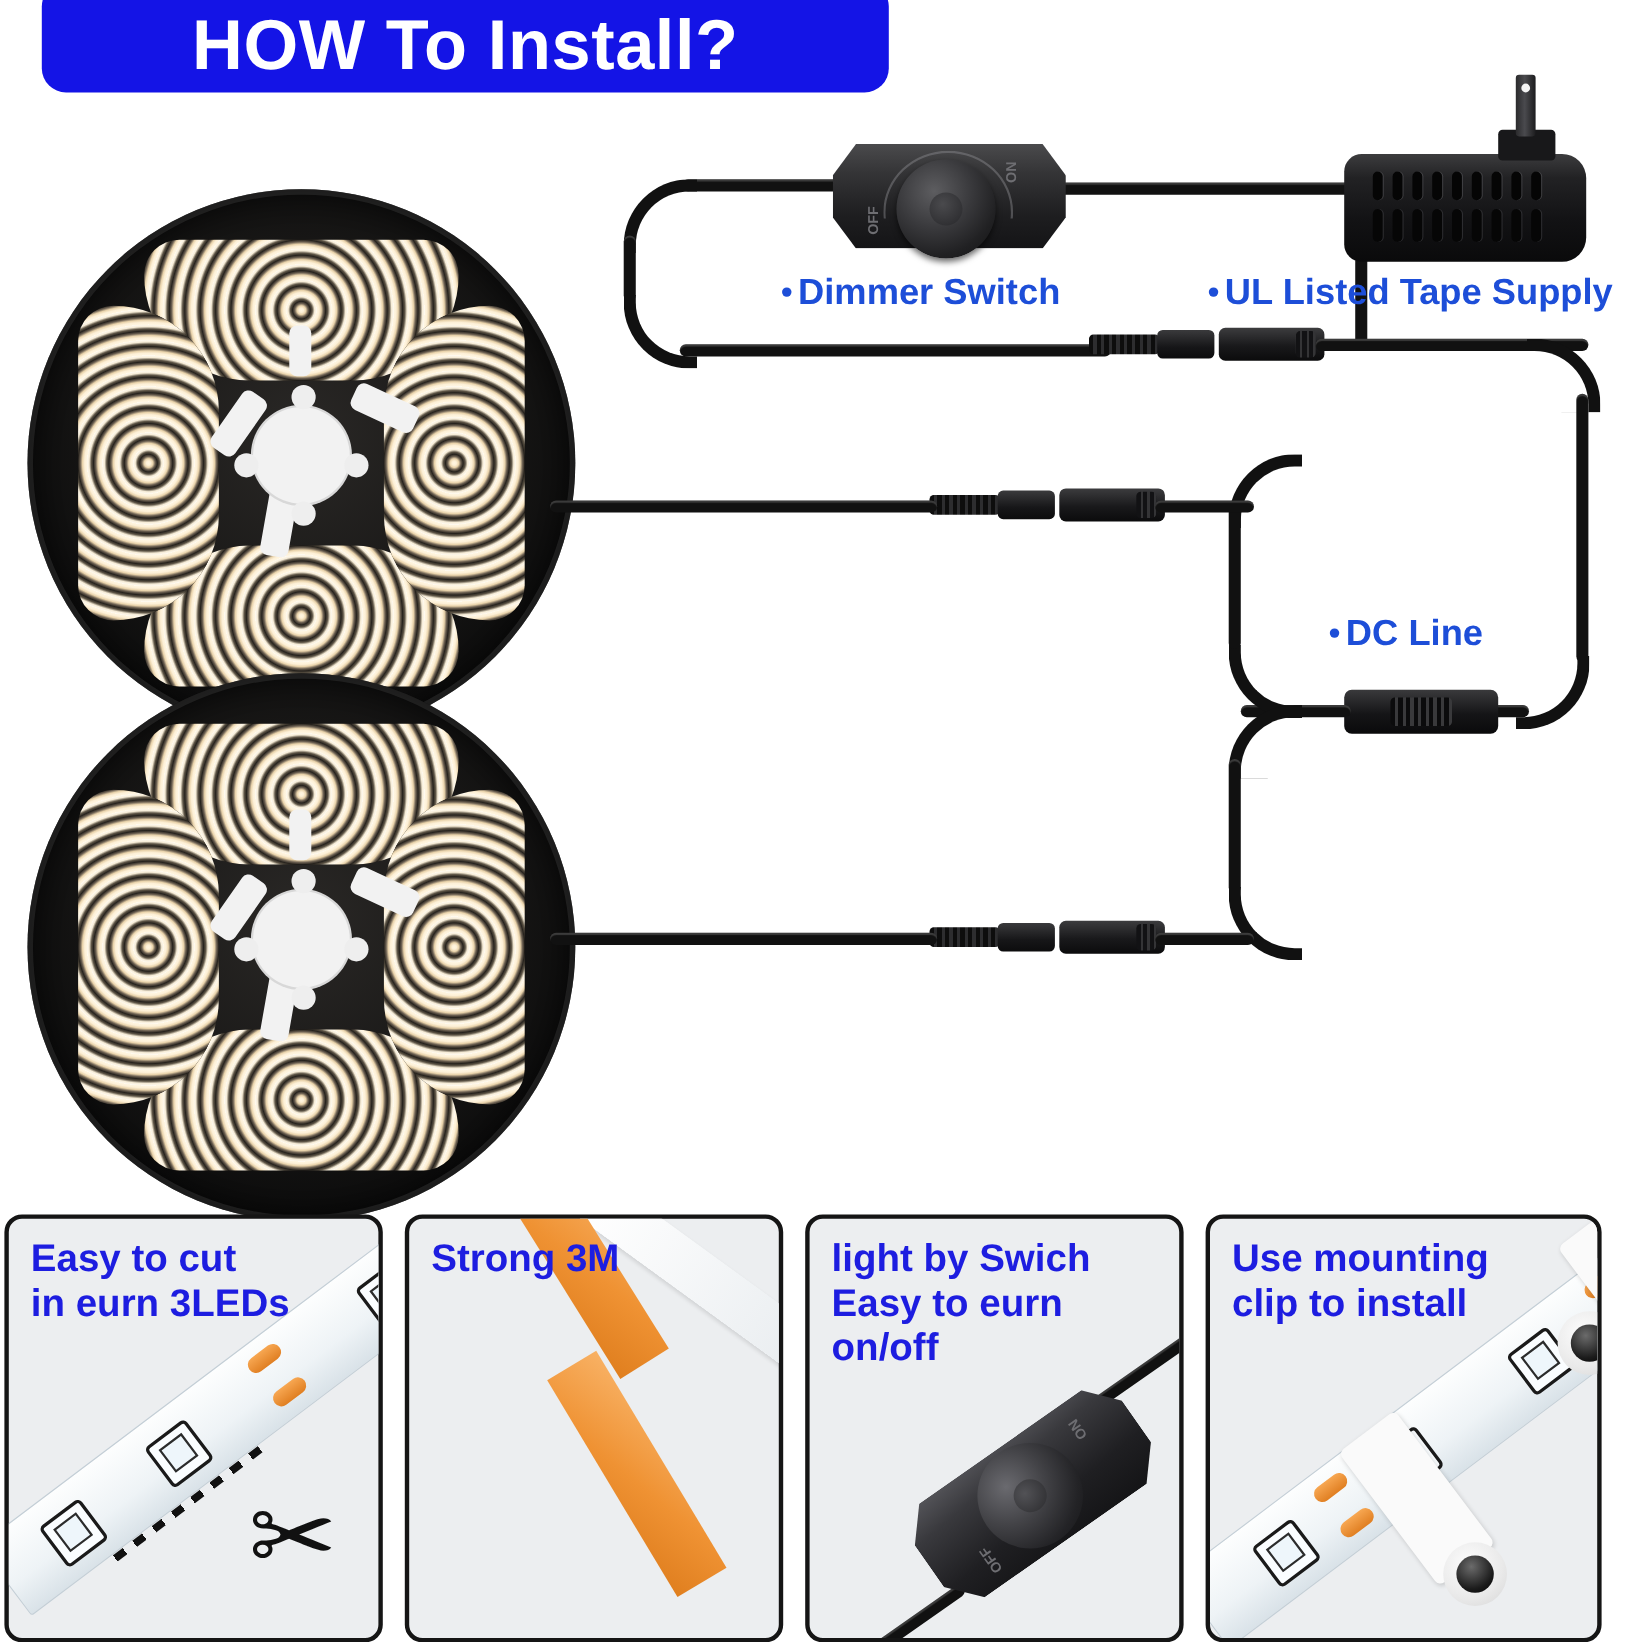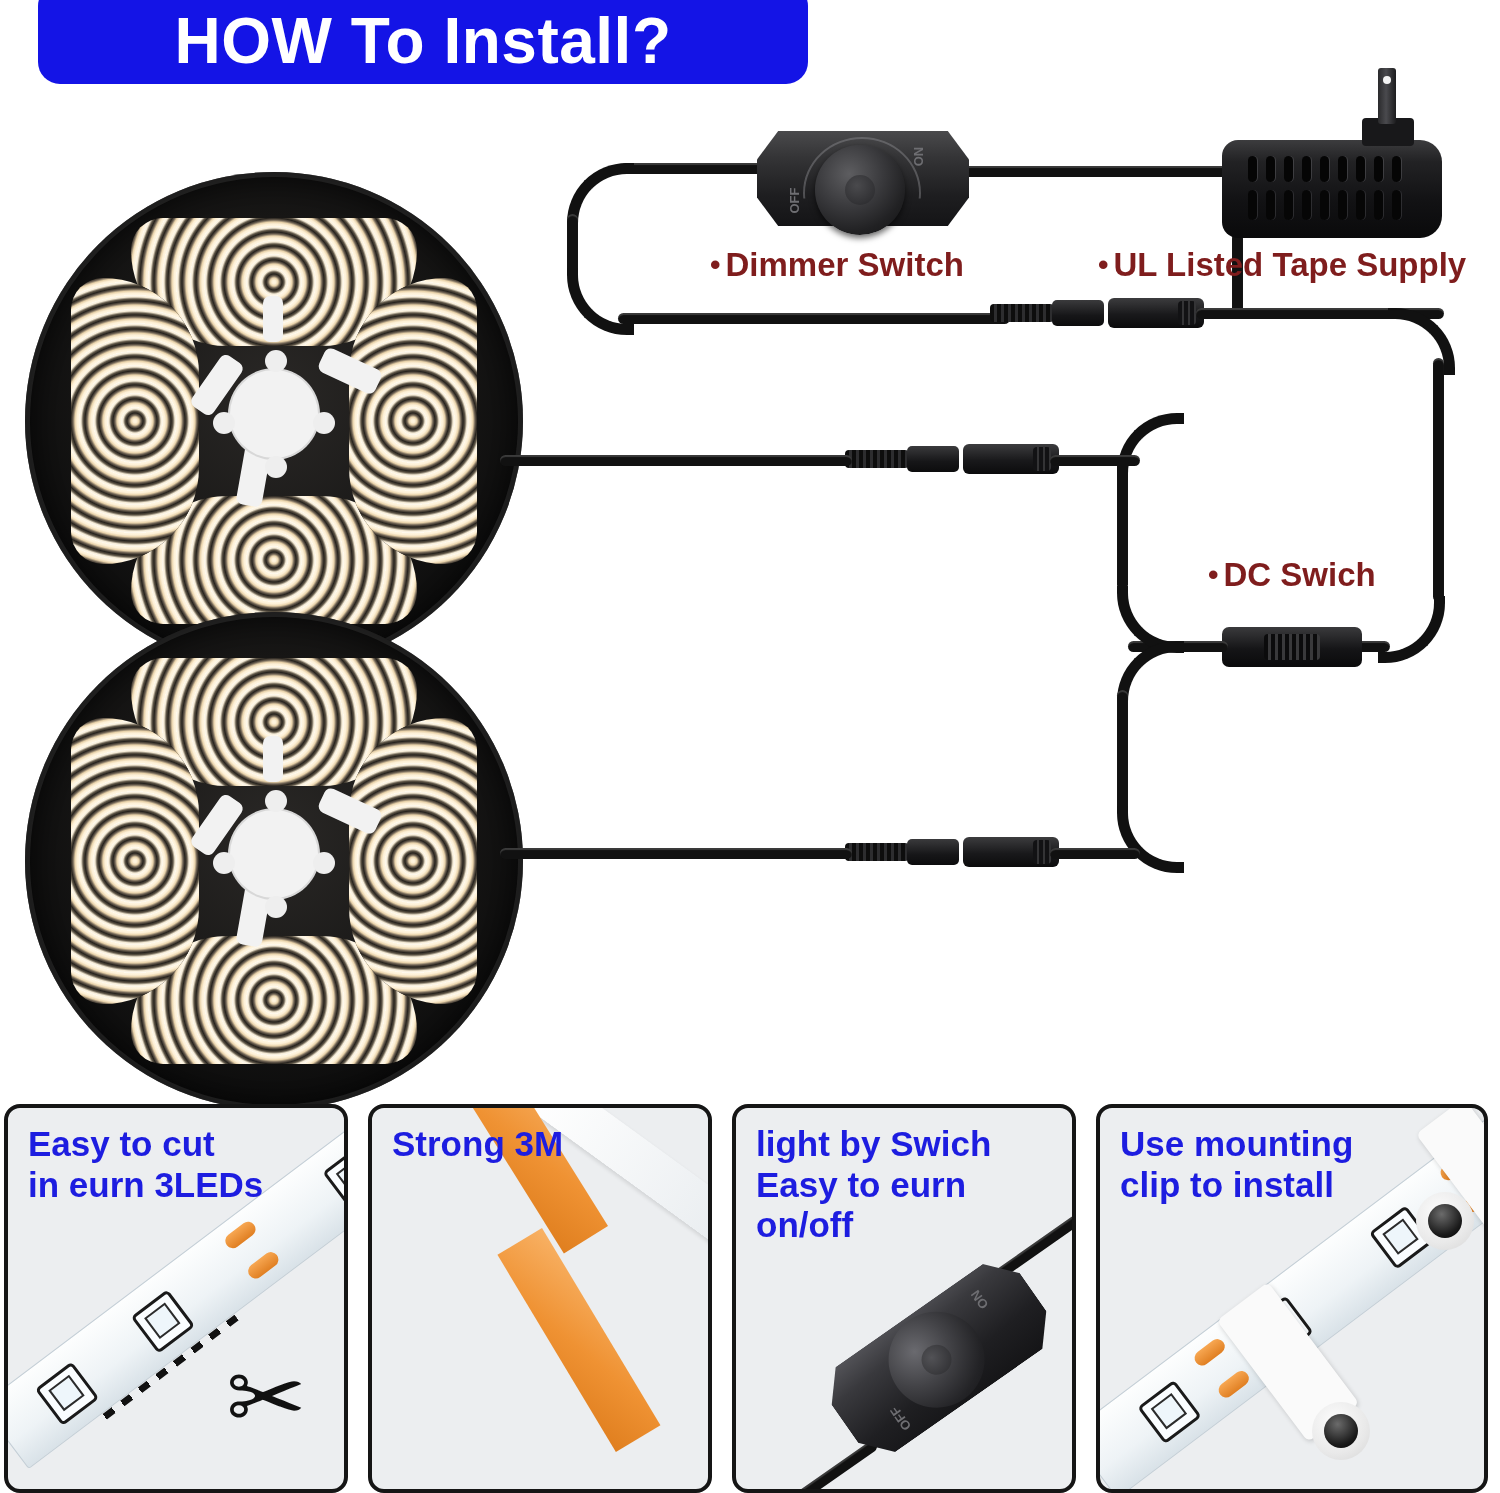--- a/index.html
+++ b/index.html
@@ -12,21 +12,21 @@
     background:#1414e6;border-radius:22px;
     display:flex;align-items:center;justify-content:center;
   }
   #title-text{
     color:#fff;font-weight:bold;font-size:64px;letter-spacing:.5px;
     line-height:1;padding-top:14px;white-space:nowrap;
   }
 
   
   .label{
-    position:absolute;color:#7f1d1d;font-weight:bold;font-size:33px;
+    position:absolute;color:#1d4ed8;font-weight:bold;font-size:33px;
     white-space:nowrap;line-height:1;
   }
   .label .bullet{font-size:30px;vertical-align:1px;margin-right:5px;}
 
   
   .reel{position:absolute;border-radius:50%;
         background:radial-gradient(circle at 50% 45%, #2a2826 0%, #191817 46%, #0d0d0d 72%, #060606 100%);
         box-shadow:inset 0 0 40px rgba(0,0,0,.85);}
   .reel-rim{position:absolute;inset:0;border-radius:50%;
         box-shadow:inset 0 0 0 5px rgba(70,70,70,.35);}
@@ -286,21 +286,21 @@
   <div class="psu-prong"></div>
 </div>
 
 <div class="label" style="left:710px;top:248px;">
   <span class="bullet">•</span><span>Dimmer Switch</span>
 </div>
 <div class="label" style="left:1098px;top:248px;">
   <span class="bullet">•</span><span>UL Listed Tape Supply</span>
 </div>
 <div class="label" style="left:1208px;top:558px;">
-  <span class="bullet">•</span><span>DC Swich</span>
+  <span class="bullet">•</span><span>DC Line</span>
 </div>
 
 <div id="panels">
 
   <div class="panel" style="left:4px;width:344px;">
     <div class="strip" style="left:-60px;top:120px;width:560px;height:78px;transform:rotate(-37deg);transform-origin:50% 50%;">
       <div class="led-sq" style="left:52px;top:19px;"></div>
       <div class="led-sq" style="left:172px;top:19px;"></div>
       <div class="led-sq" style="left:412px;top:19px;"></div>
       <div class="pad" style="left:292px;top:12px;"></div>
@@ -330,21 +330,21 @@
       <div class="dim3-knob" style="left:64px;top:4px;"></div>
       <div class="dim-txt" style="left:172px;top:20px;transform:rotate(-90deg);">ON</div>
       <div class="dim-txt" style="left:36px;top:72px;transform:rotate(-90deg);">OFF</div>
     </div>
     <div class="panel-caption">
       <div>light by Swich</div>
       <div>Easy to eurn on/off</div>
     </div>
   </div>
 
-  <div class="panel" style="left:1096px;width:392px;">
+  <div class="panel" style="left:1096px;width:360px;">
     <div class="strip" style="left:-70px;top:130px;width:620px;height:80px;transform:rotate(-37deg);transform-origin:50% 50%;">
       <div class="led-sq" style="left:70px;top:20px;"></div>
       <div class="led-sq" style="left:210px;top:20px;"></div>
       <div class="led-sq" style="left:360px;top:20px;"></div>
       <div class="led-sq" style="left:512px;top:20px;"></div>
       <div class="pad" style="left:144px;top:12px;"></div>
       <div class="pad" style="left:144px;top:52px;"></div>
       <div class="pad" style="left:452px;top:12px;"></div>
       <div class="pad" style="left:452px;top:52px;"></div>
     </div>

